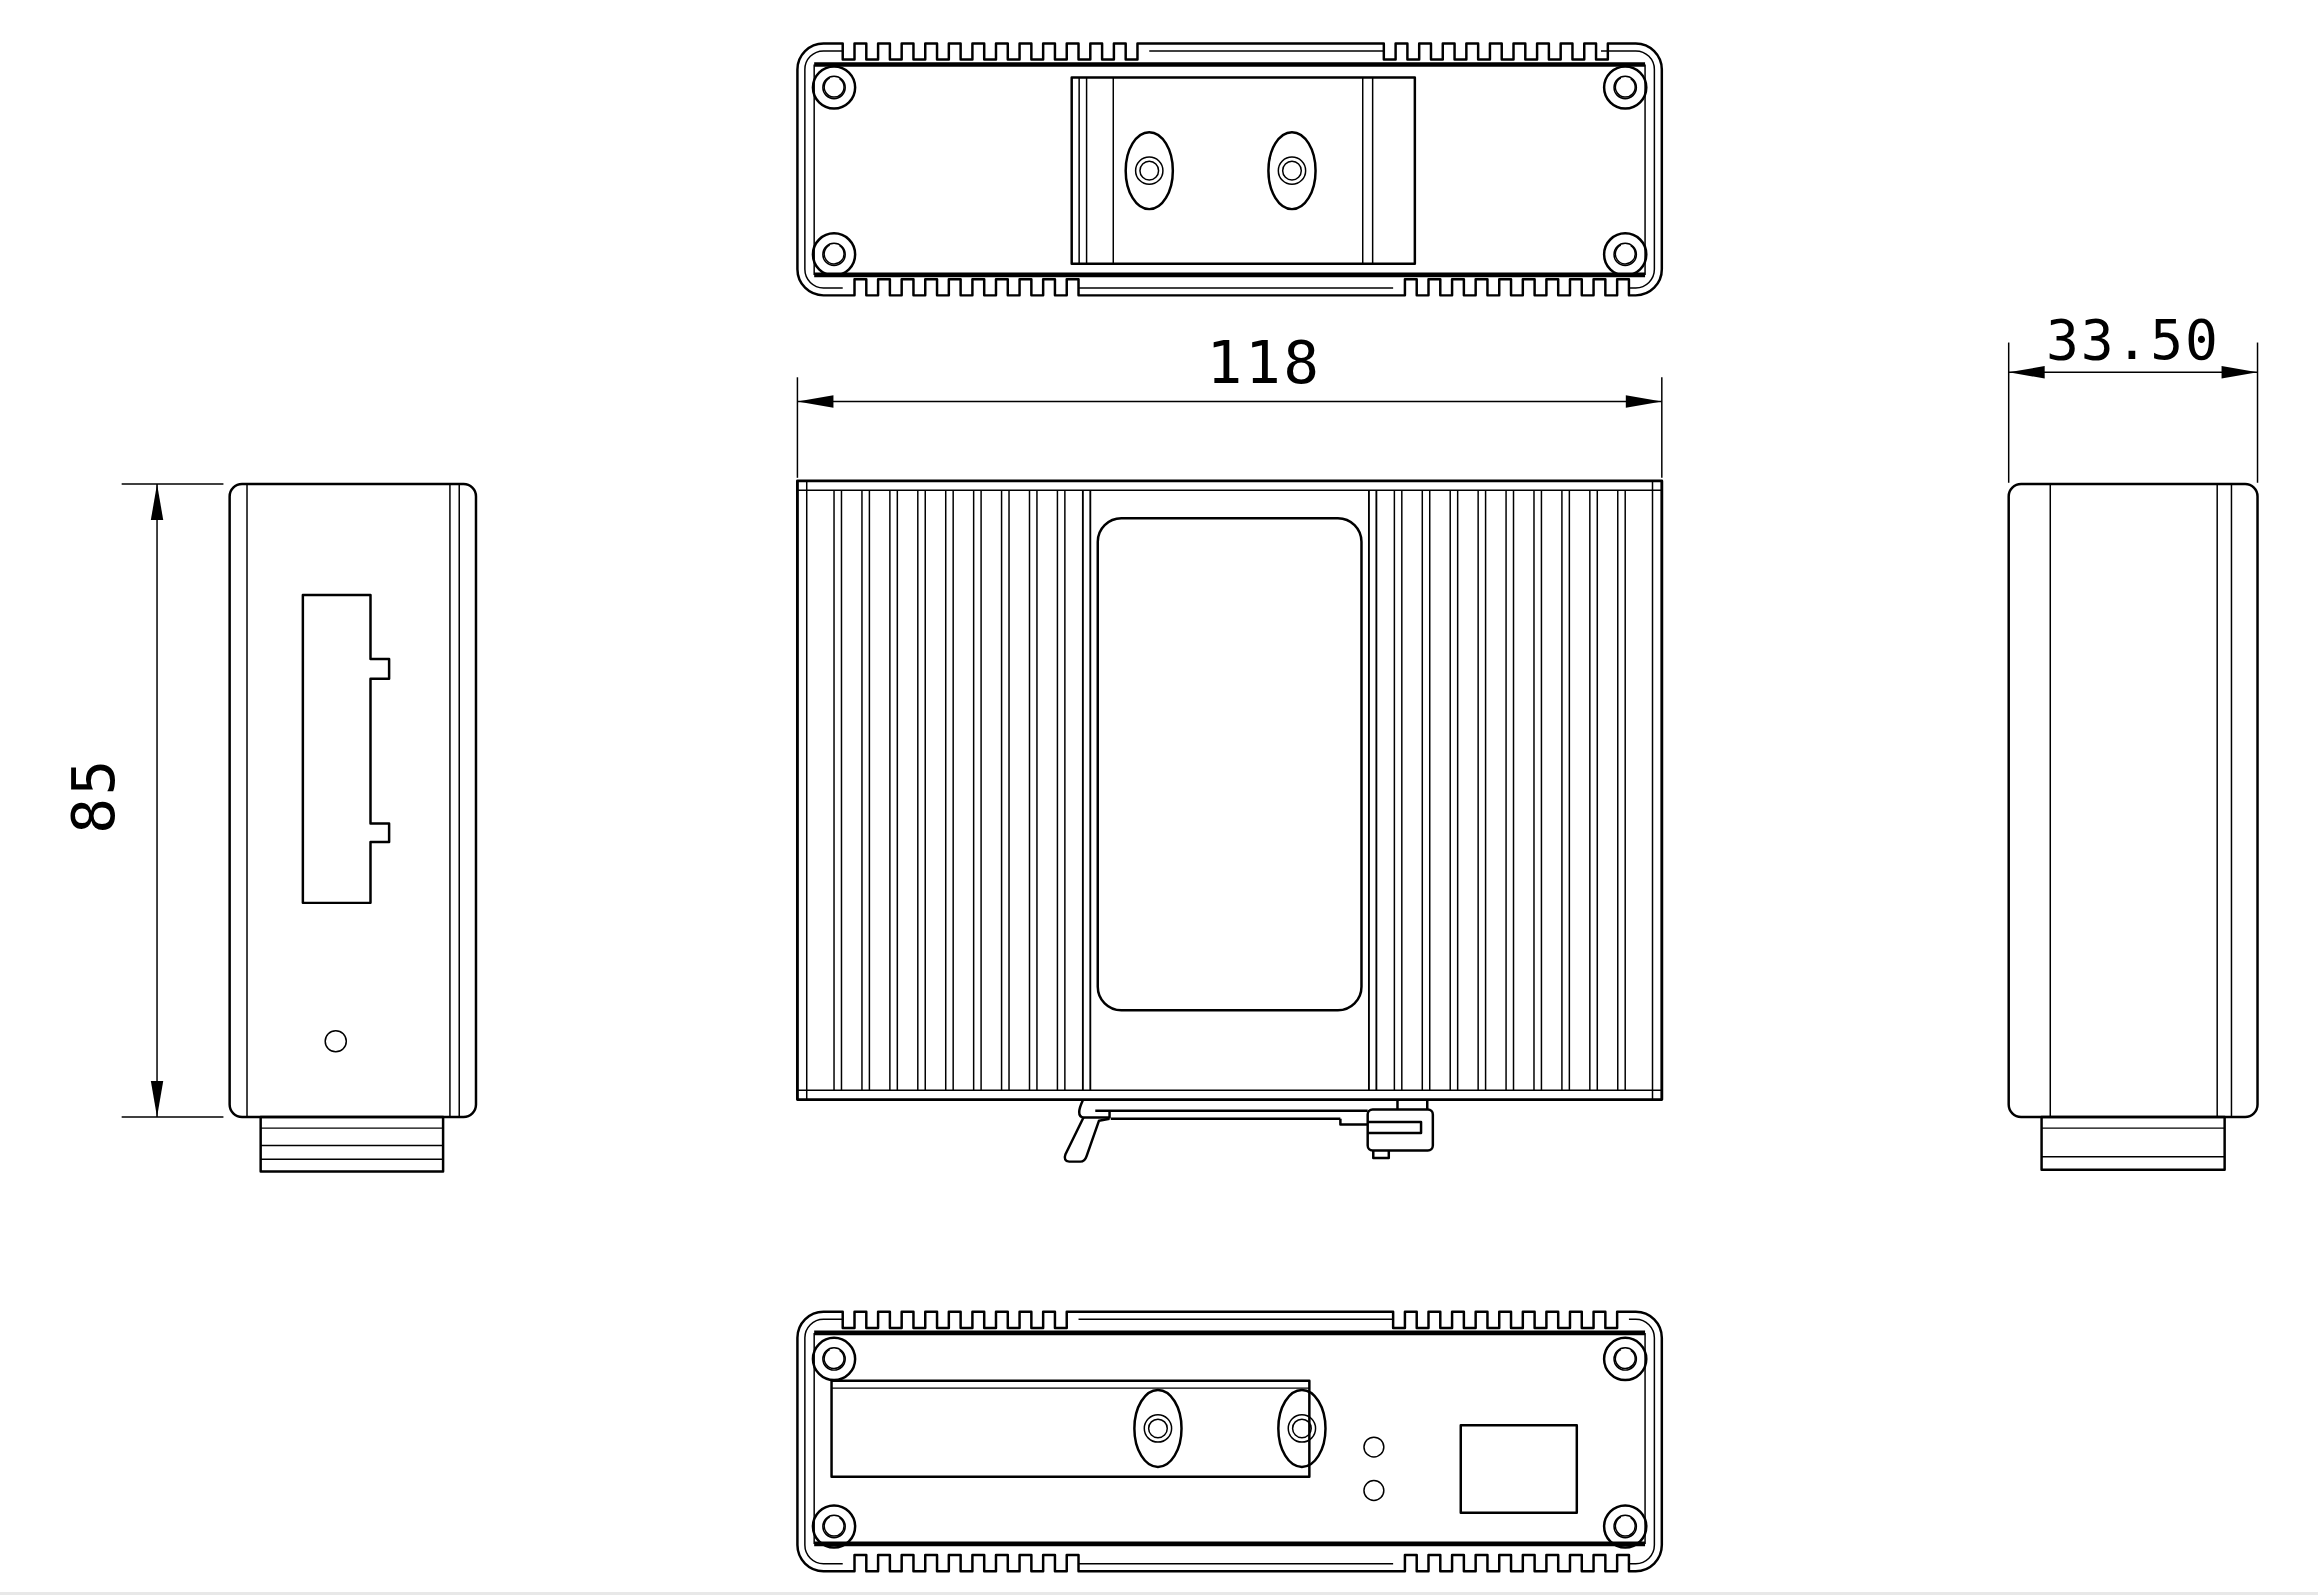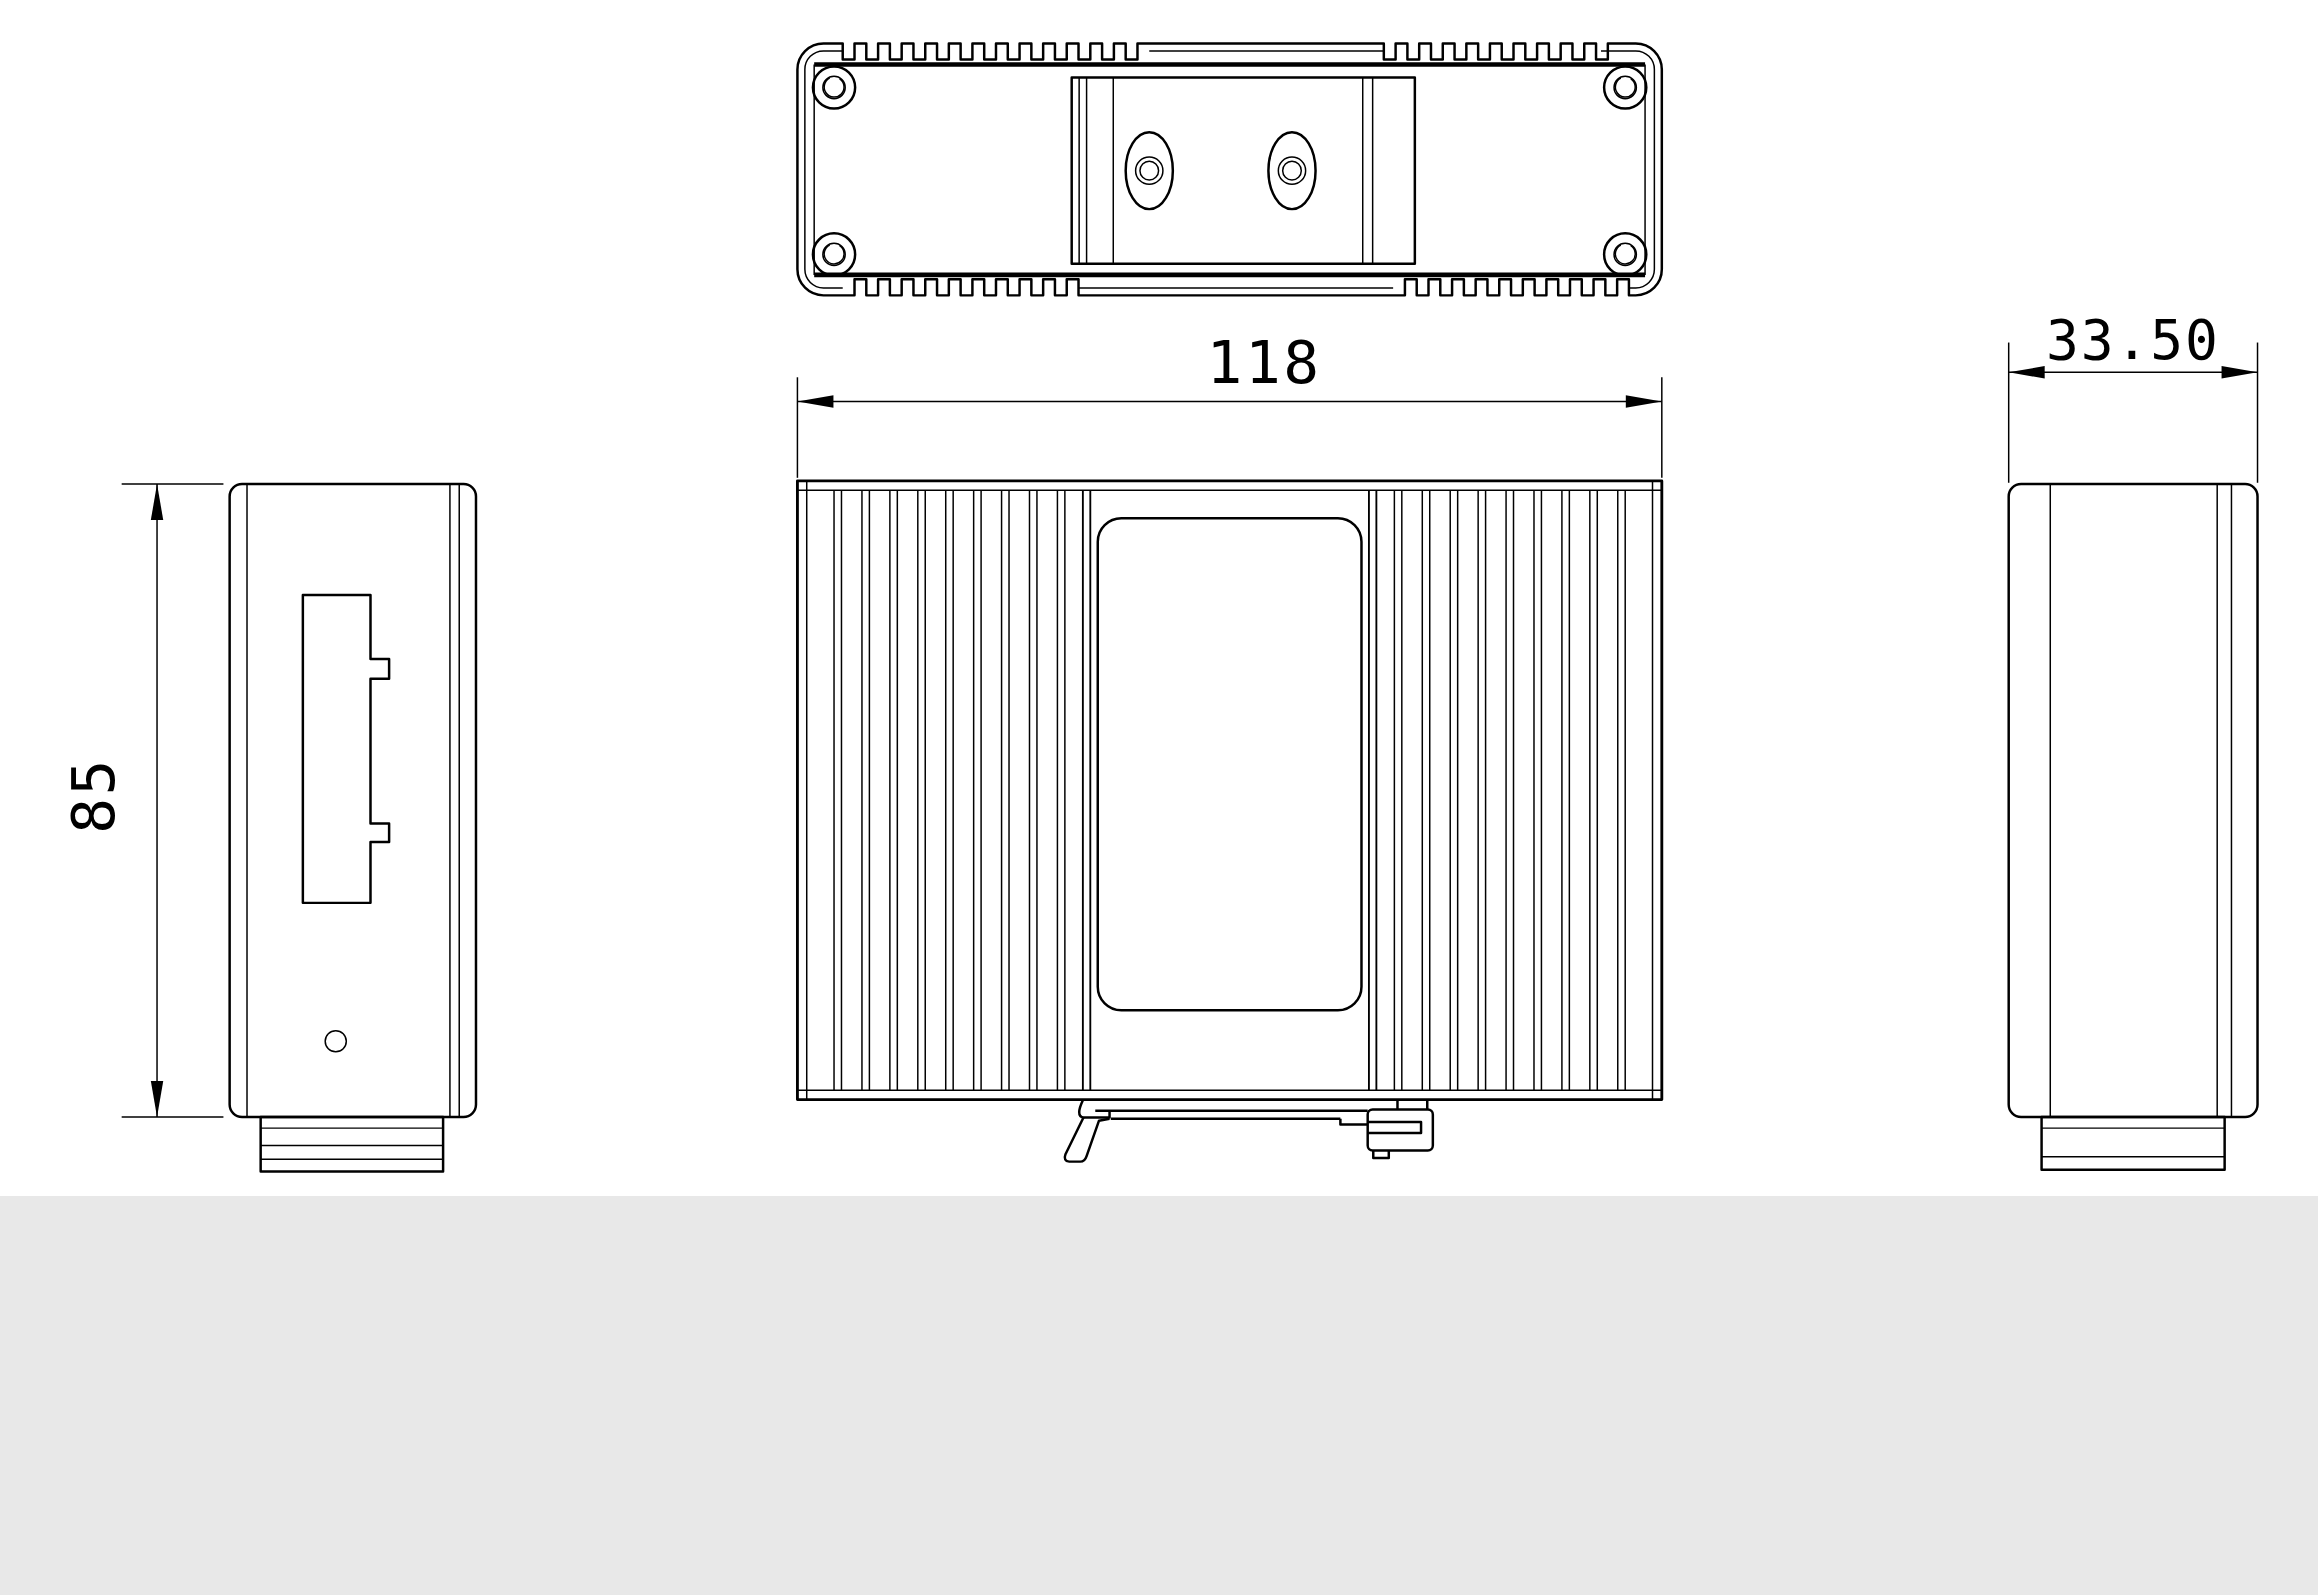--- a/index.html
+++ b/index.html
@@ -1,16 +1,16 @@
 <!DOCTYPE html>
 <html style="font-size:10px"><head>
 <meta charset="utf-8">
 <style>
   html,body{margin:0;padding:0;background:#e8e8e8;}
-  .sheet{position:relative;width:2319px;height:1196px;background:#ffffff;overflow:hidden;
+  .sheet{position:relative;width:2319px;height:1592px;background:#ffffff;overflow:hidden;
          font-family:"DejaVu Sans Mono","Liberation Mono",monospace;}
   svg{display:block;width:2319px;height:1596px;}
   svg *{fill:none;stroke:#000000;stroke-width:3;stroke-linejoin:round;stroke-linecap:butt;}
   svg .thin{stroke-width:2.4;}
   svg .med{stroke-width:4;}
   svg .bold{stroke-width:4.6;}
   svg .heavy{stroke-width:7.5;}
   svg .dim{stroke-width:2.4;}
   svg .arrow{fill:#000000;stroke:none;}
   svg text{fill:#000000;stroke:none;font-family:"DejaVu Sans Mono","Liberation Mono",monospace;}

